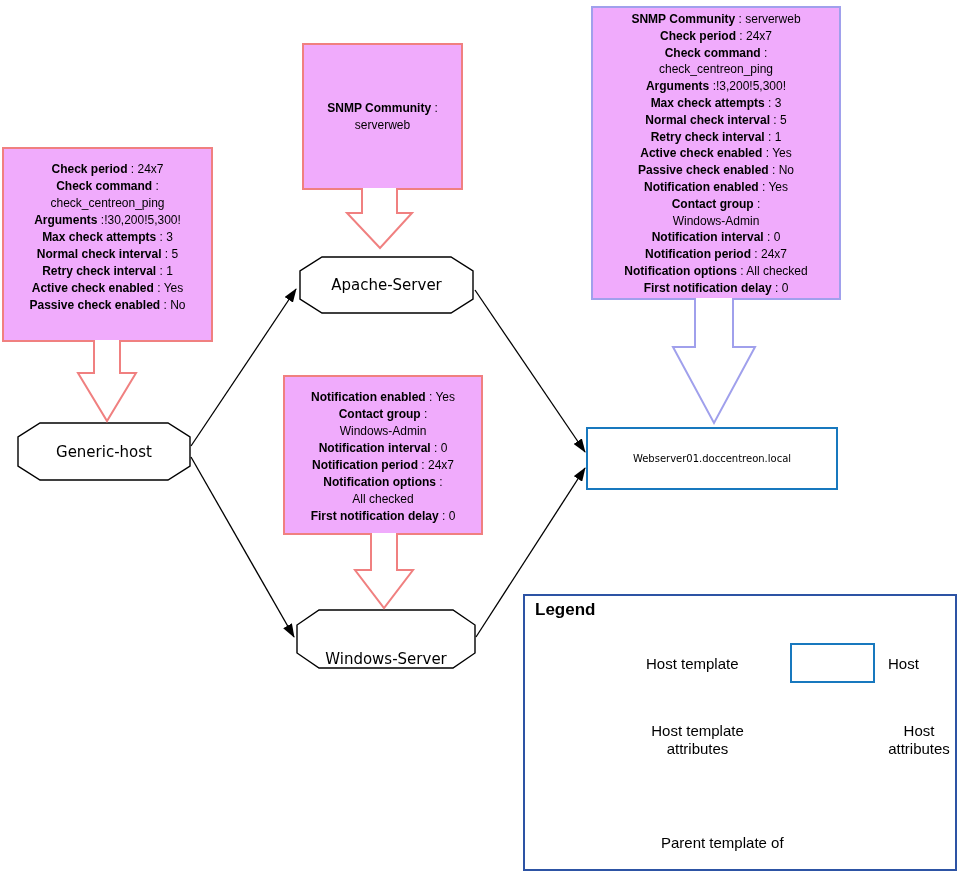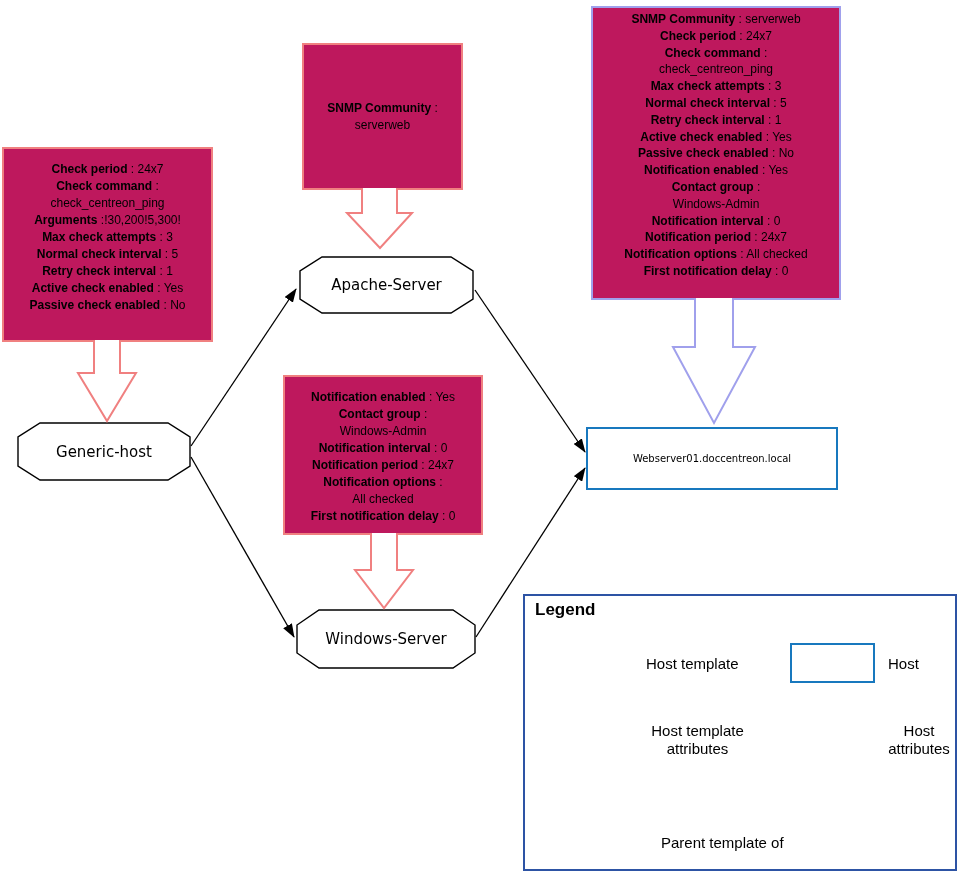--- a/index.html
+++ b/index.html
@@ -1,20 +1,20 @@
 <!DOCTYPE html>
 <html><head>
 <meta charset="utf-8">
 <style>
   html,body{margin:0;padding:0;background:#fff;}
   #canvas{position:relative;width:961px;height:874px;background:#fff;overflow:hidden;
           font-family:"Liberation Sans","DejaVu Sans",sans-serif;color:#000;}
   svg.layer{position:absolute;left:0;top:0;pointer-events:none;}
   
-  .attr-box{position:absolute;background:#be185d;box-sizing:border-box;text-align:center;}
+  .attr-box{position:absolute;background:#f0abfc;box-sizing:border-box;text-align:center;}
   .attr-box.red{border:2px solid #f08080;}
   .attr-box.purple{border:2px solid #a0a0ec;}
   .attr-line{font-size:12px;line-height:17px;white-space:nowrap;}
   .attr-line b{font-weight:bold;}
   #tr-box .attr-line{line-height:16.8px;}
   
   .node-label{position:absolute;display:flex;align-items:center;justify-content:center;
               font-size:15px;font-family:"DejaVu Sans","Liberation Sans",sans-serif;}
   
   .host-box{position:absolute;box-sizing:border-box;border:2px solid #1878be;background:#fff;
@@ -105,20 +105,21 @@
   <div id="tr-box" class="attr-box purple" style="left:591px;top:6px;width:250px;height:294px;padding-top:3px;">
 
       <div class="attr-line"><b>SNMP Community</b><span> : serverweb</span></div>
 
       <div class="attr-line"><b>Check period</b><span> : 24x7</span></div>
 
       <div class="attr-line"><b>Check command</b><span> :</span></div>
 
       <div class="attr-line"><b></b><span>check_centreon_ping</span></div>
 
+      <div class="attr-line"><b>Arguments</b><span> :!3,200!5,300!</span></div>
 
       <div class="attr-line"><b>Max check attempts</b><span> : 3</span></div>
 
       <div class="attr-line"><b>Normal check interval</b><span> : 5</span></div>
 
       <div class="attr-line"><b>Retry check interval</b><span> : 1</span></div>
 
       <div class="attr-line"><b>Active check enabled</b><span> : Yes</span></div>
 
       <div class="attr-line"><b>Passive check enabled</b><span> : No</span></div>
@@ -137,21 +138,21 @@
 
       <div class="attr-line"><b>First notification delay</b><span> : 0</span></div>
     </div>
 
   <div class="node-label" style="left:18px;top:423px;width:172px;height:57px;">
     <span>Generic-host</span>
   </div>
   <div class="node-label" style="left:300px;top:257px;width:173px;height:56px;">
     <span>Apache-Server</span>
   </div>
-  <div class="node-label" style="left:297px;top:610px;width:178px;height:58px;">
+  <div class="node-label" style="left:297px;top:610px;width:178px;height:58px;align-items:flex-end;">
     <span>Windows-Server</span>
   </div>
 
   <div class="host-box" style="left:586px;top:427px;width:252px;height:63px;">
     <span>Webserver01.doccentreon.local</span>
   </div>
 
   <div class="legend-box" style="left:523px;top:594px;width:434px;height:277px;"></div>
   <div class="legend-title" style="left:535px;top:600px;">Legend</div>
   <div class="legend-label" style="left:646px;top:655px;">Host template</div>

